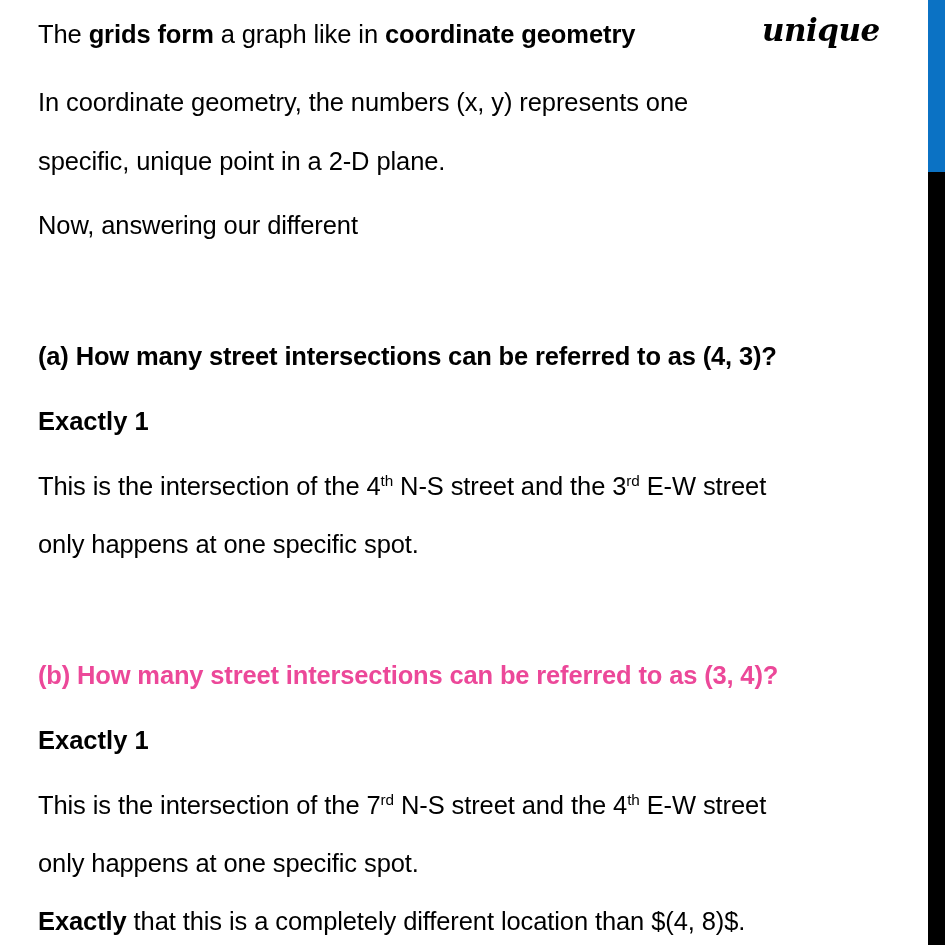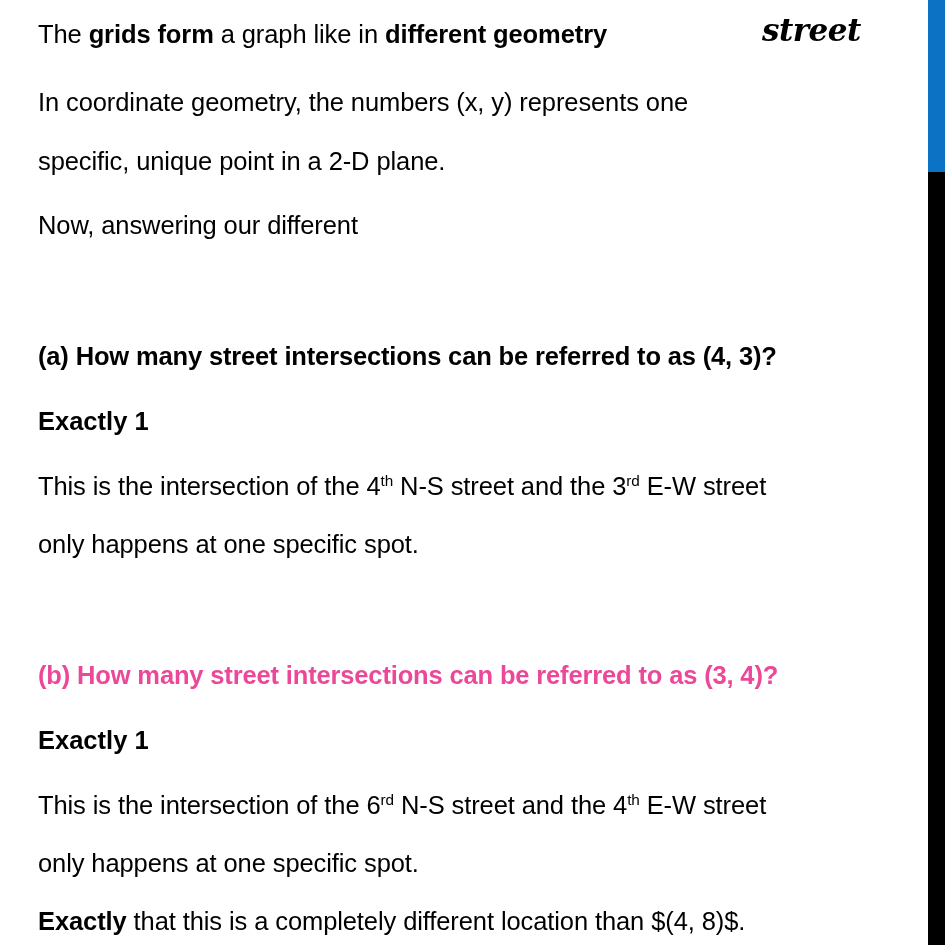--- a/index.html
+++ b/index.html
@@ -125,38 +125,38 @@
   .p8  { top: 849px; }
   .p9  { top: 907px; }
 </style>
 </head>
 <body>
 
 <div class="page">
 
   <div class="content">
 
-    <div class="line p1"><span>The </span><b>grids form</b><span> a graph like in </span><b>different geometry</b></div>
+    <div class="line p1"><span>The </span><b>grids form</b><span> a graph like in </span><b>coordinate geometry</b></div>
 
     <div class="line p2">In coordinate geometry, the numbers (x, y) represents one</div>
     <div class="line p3">specific, unique point in a 2-D plane.</div>
     <div class="line p4">Now, answering our different</div>
 
     <div class="heading h-a" style="color: #000000;">(a) How many street intersections can be referred to as (4, 3)?</div>
     <div class="answer a-a">Exactly 1</div>
     <div class="line p5"><span>This is the intersection of the 4</span><sup>th</sup><span> N-S street and the 3</span><sup>rd</sup><span> E-W street</span></div>
     <div class="line p6">only happens at one specific spot.</div>
 
     <div class="heading h-b" style="color: #ec4899;">(b) How many street intersections can be referred to as (3, 4)?</div>
     <div class="answer a-b">Exactly 1</div>
-    <div class="line p7"><span>This is the intersection of the 6</span><sup>rd</sup><span> N-S street and the 4</span><sup>th</sup><span> E-W street</span></div>
+    <div class="line p7"><span>This is the intersection of the 7</span><sup>rd</sup><span> N-S street and the 4</span><sup>th</sup><span> E-W street</span></div>
     <div class="line p8">only happens at one specific spot.</div>
     <div class="line p9"><b>Exactly</b><span> that this is a completely different location than $(4, 8)$.</span></div>
 
-    <div class="logo">street</div>
+    <div class="logo">unique</div>
 
   </div>
 
   <div class="edge-bar">
     <div class="edge-bar-blue" style="background: rgb(11, 114, 196);"></div>
     <div class="edge-bar-black" style="background: rgb(0, 0, 0);"></div>
   </div>
 
 </div>
 

